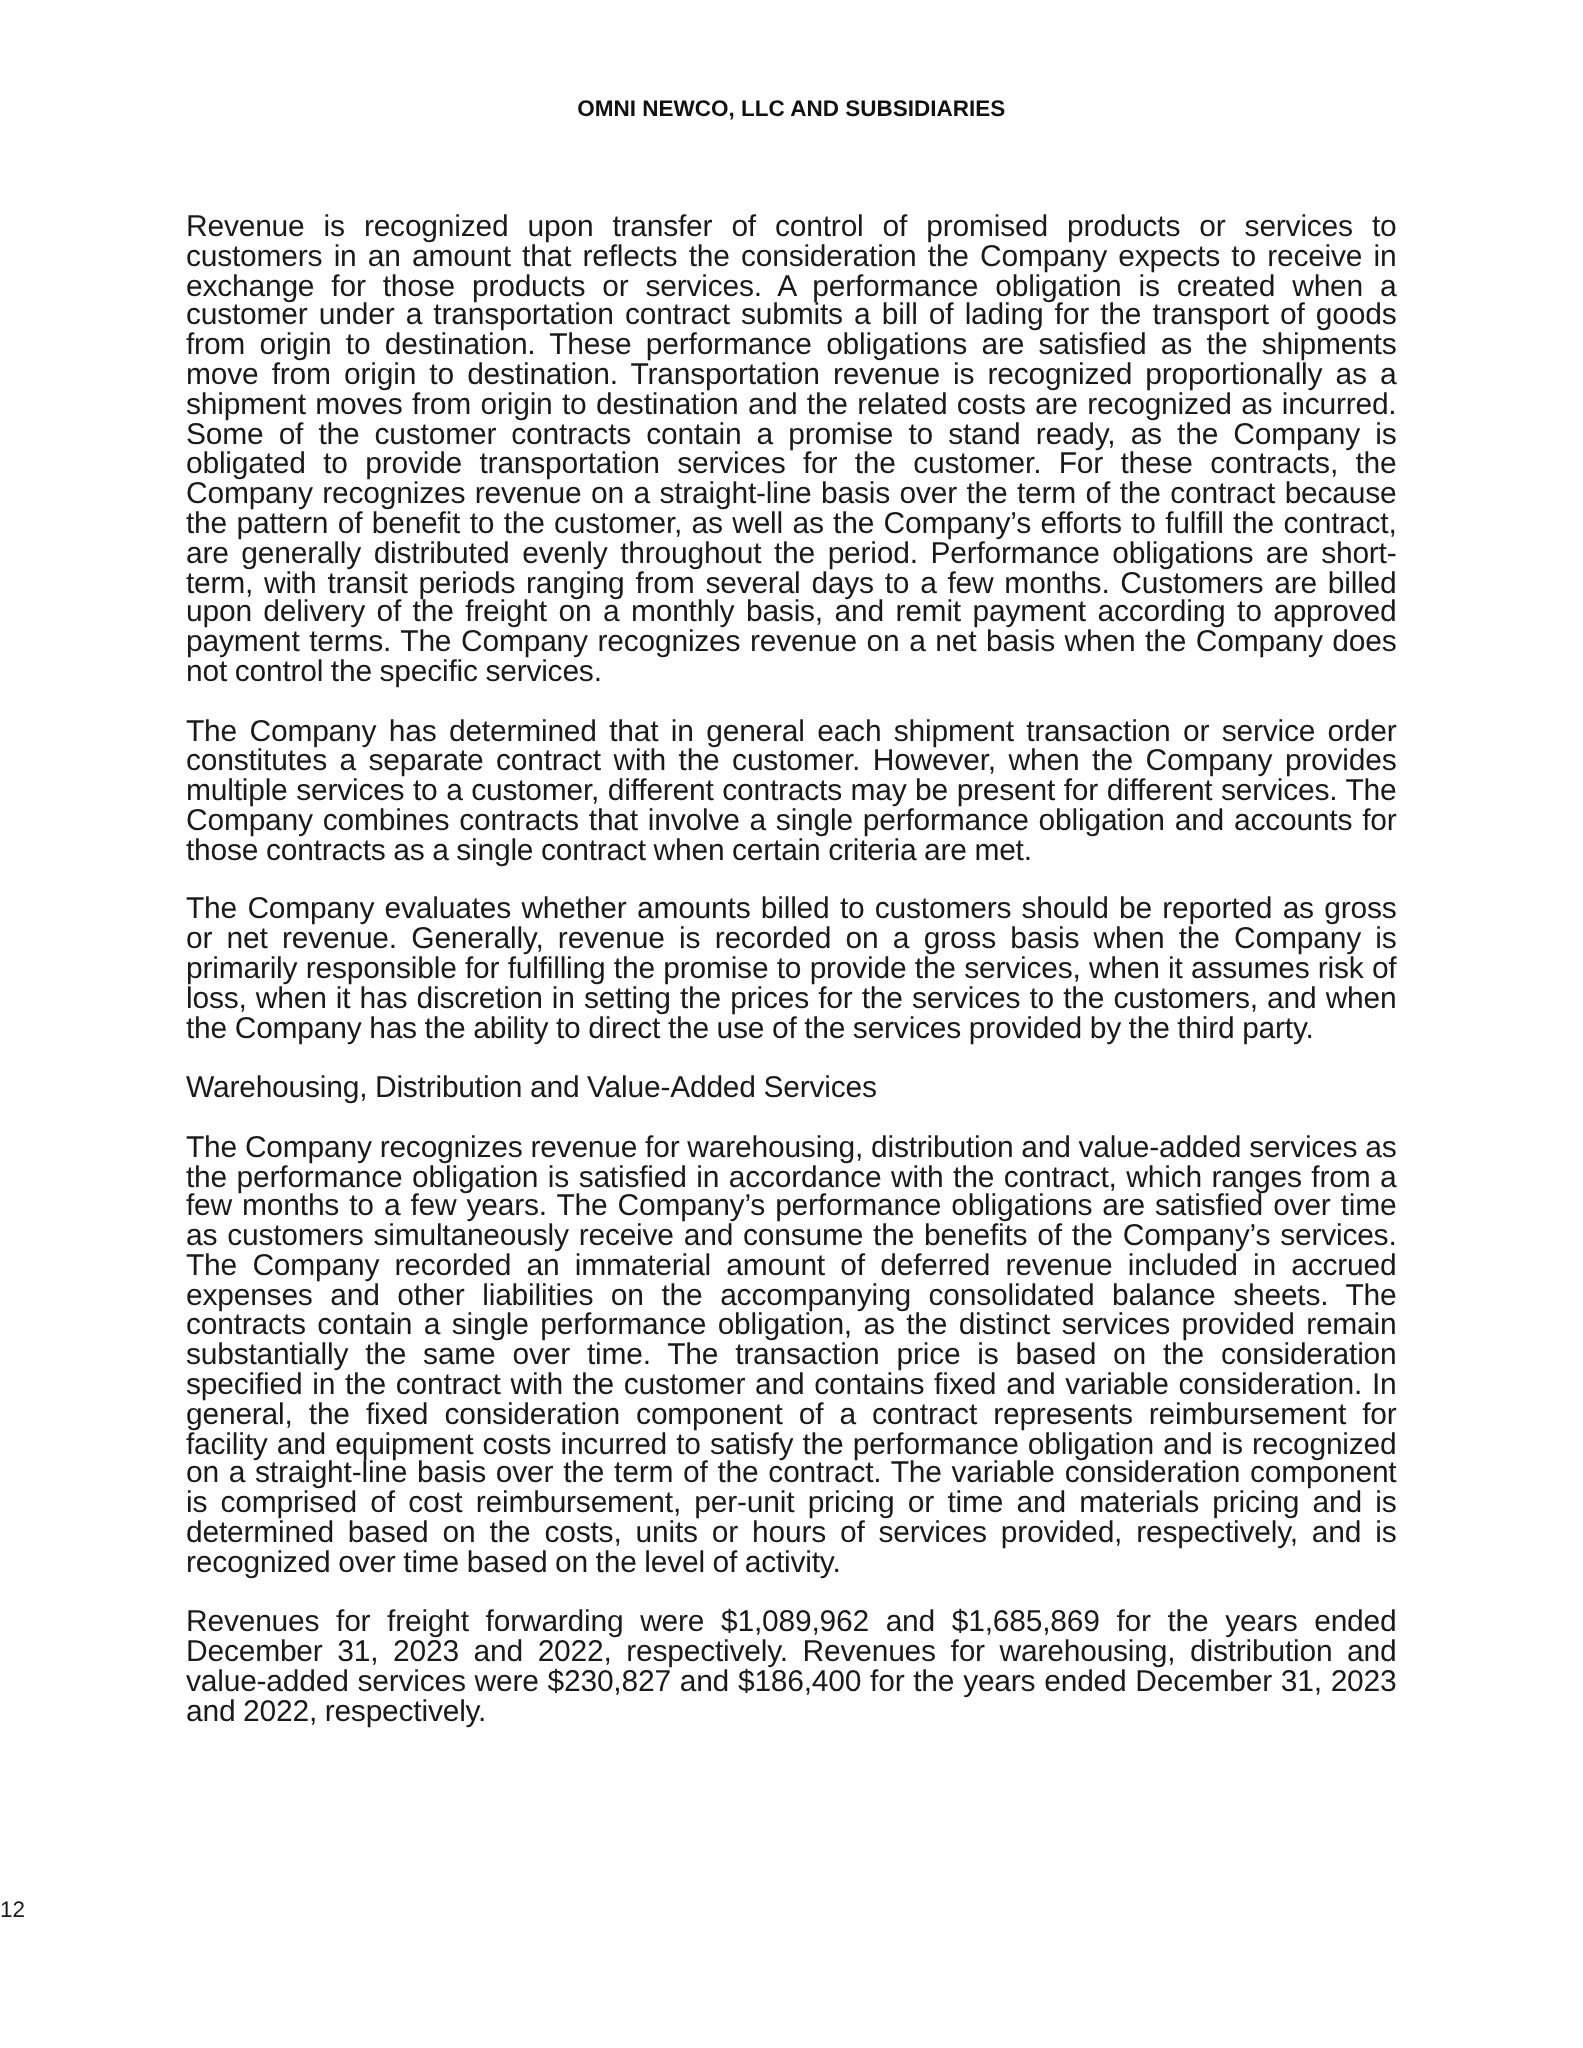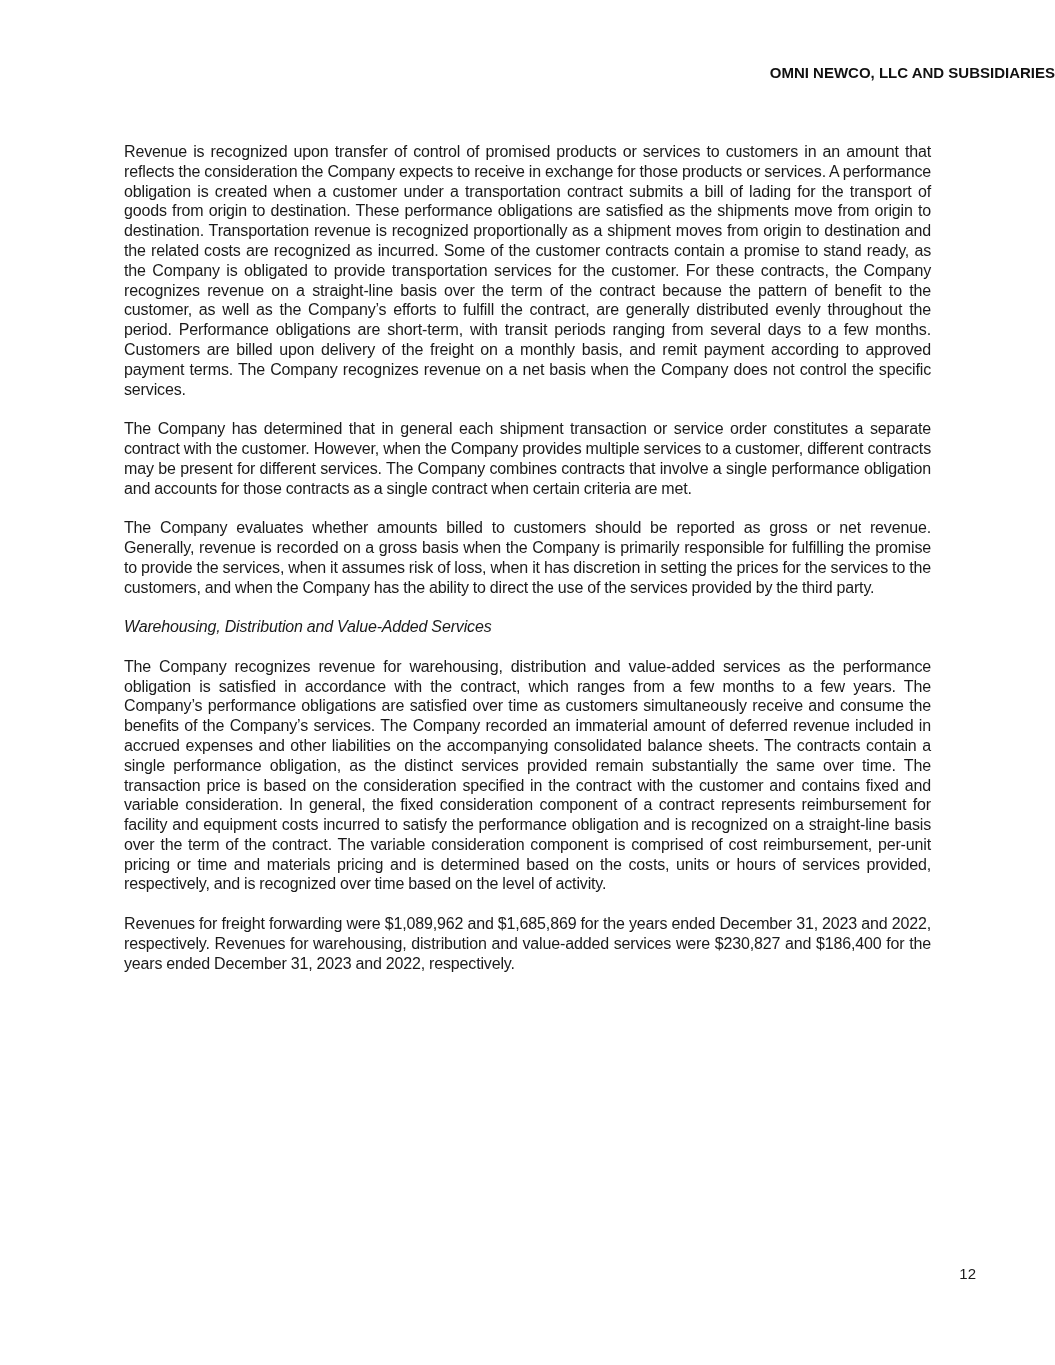--- a/index.html
+++ b/index.html
@@ -28,47 +28,45 @@
       left: 0;
       width: 1055px;
       text-align: center;
       font-weight: bold;
       font-size: 15px;
       line-height: 20px;
       color: #111111;
     }
     .header div {
       display: block;
-      text-align: right;
     }
     .body-text {
       position: absolute;
       left: 124px;
       top: 142px;
       width: 807px;
-      font-size: 16px;
+      font-size: 20px;
       line-height: 19.8px;
       letter-spacing: -0.15px;
       word-spacing: -0.3px;
     }
     .body-text p {
       margin: 0 0 19.8px 0;
       text-align: justify;
       text-align-last: left;
     }
     .body-text p.heading {
-      font-style: italic;
       text-align: left;
     }
     .page-number {
       position: absolute;
       top: 1264px;
       left: 0;
       width: 976px;
-      text-align: right;
+      text-align: left;
       font-size: 15px;
       line-height: 20px;
     }
   </style>
 </head>
 <body>
 
 <div class="page">
   <div class="header">
     <div>OMNI NEWCO, LLC AND SUBSIDIARIES</div>

